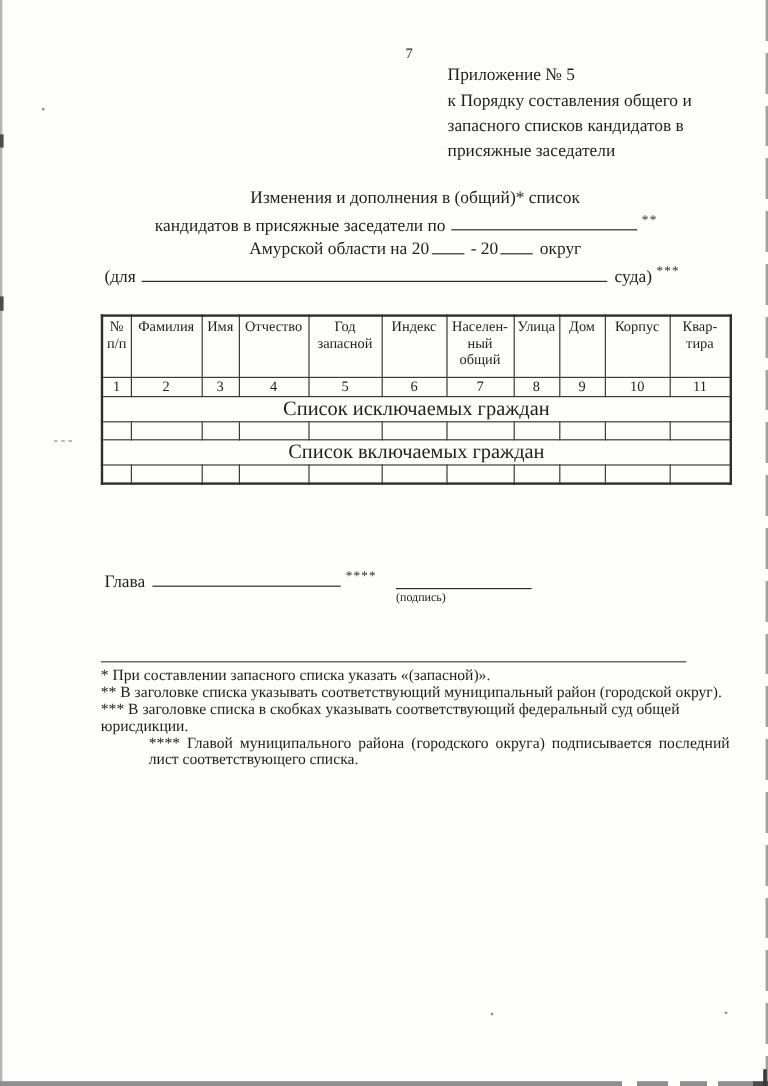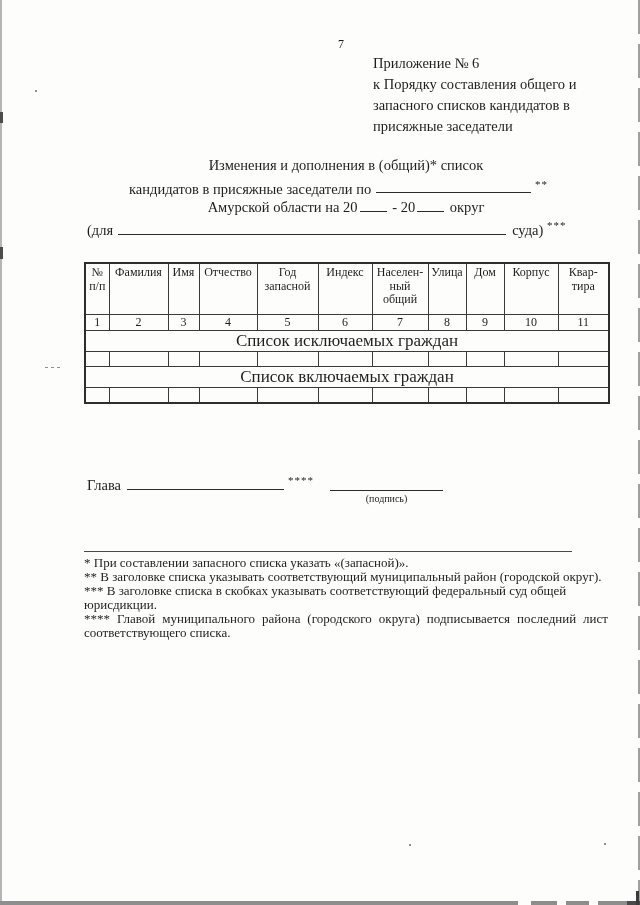--- a/index.html
+++ b/index.html
@@ -39,29 +39,29 @@
   table.grid th,table.grid td{border:1px solid #3a3a3a;padding:0 1px;text-align:center;
     font-weight:normal;overflow:hidden;}
   tr.hdr th{height:48px;vertical-align:top;font-size:12px;line-height:13.5px;
     white-space:pre-line;padding-top:2px;}
   tr.nums td{height:15px;font-size:12px;}
   tr.section td{height:15px;font-size:17px;}
   tr.empty td{height:14px;}
   
   .glava-row{position:absolute;left:87px;top:474px;font-size:14.5px;}
   .blank-glava{width:157px;margin-left:6px;margin-right:4px;}
-  .sig{position:absolute;text-align:center;font-size:10px;font-family:Liberation Serif, serif;}
+  .sig{position:absolute;text-align:left;font-size:10px;font-family:Liberation Serif, serif;}
   .sig-1{left:330px;top:481px;width:113px;}
   .sig-2{left:466px;top:481px;width:124px;}
   .sig-line{border-bottom:1px solid #2c2c2c;height:9px;margin-bottom:2px;}
   
   .fn-rule{position:absolute;left:84px;top:551px;width:488px;border-top:1.5px solid #4a4a4a;}
   .footnotes{position:absolute;left:84px;top:556px;width:524px;font-size:13px;line-height:14px;}
   .footnotes .fn{margin:0;}
-  .footnotes .fn-just{text-align:justify;}
+  .footnotes .fn-just{text-align:justify;margin-left:40px;}
 </style>
 </head>
 <body>
 
 <div class="page">
 
   <div class="edge-left"></div>
   <div class="edge-left-dash1"></div>
   <div class="edge-left-dash2"></div>
   <div class="edge-right"></div>
@@ -70,21 +70,21 @@
   <div class="speck" style="left:35px;top:90px;width:2px;height:2px;"></div>
   <div class="speck" style="left:45px;top:367px;width:3px;height:1px;"></div>
   <div class="speck" style="left:51px;top:367px;width:3px;height:1px;"></div>
   <div class="speck" style="left:57px;top:367px;width:3px;height:1px;"></div>
   <div class="speck" style="left:409px;top:844px;width:2px;height:2px;"></div>
   <div class="speck" style="left:604px;top:843px;width:2px;height:2px;"></div>
 
   <div class="page-number">7</div>
 
   <div class="appendix">
-    <div>Приложение № 6</div>
+    <div>Приложение № 5</div>
     <div>к Порядку составления общего и</div>
     <div>запасного списков кандидатов в</div>
     <div>присяжные заседатели</div>
   </div>
 
   <div class="title-block">
     <div class="t-center">Изменения и дополнения в (общий)* список</div>
     <div class="t-line2">
       <span>кандидатов в присяжные заседатели по</span><span class="blank blank-l2"></span>
       <sup>**</sup>

